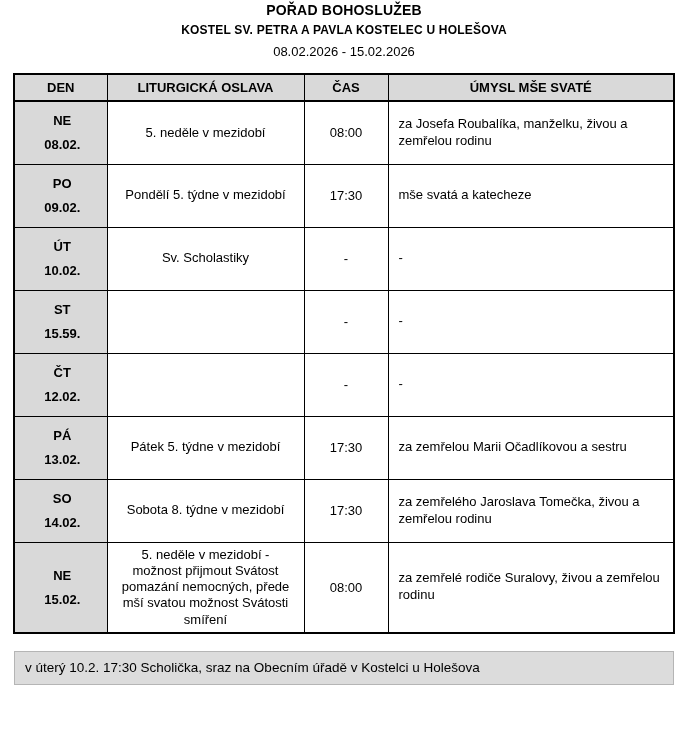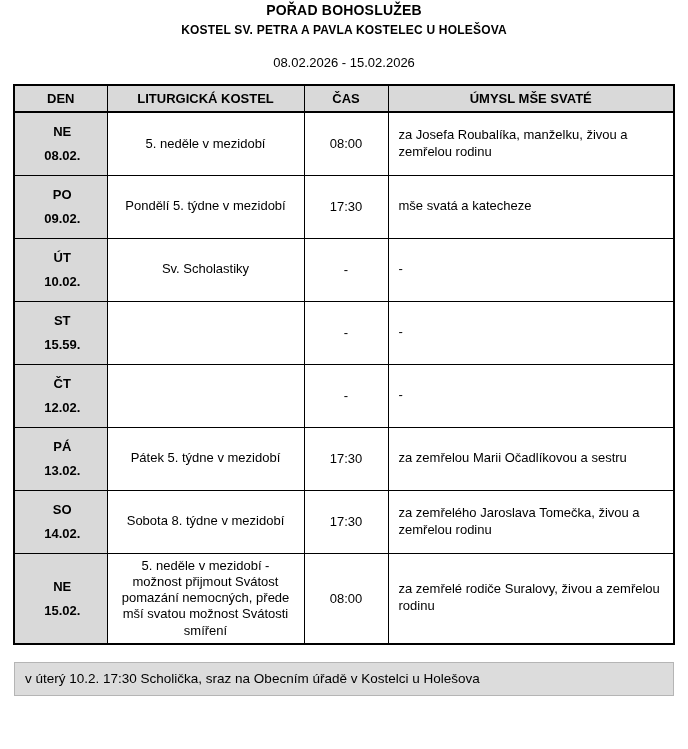--- a/index.html
+++ b/index.html
@@ -25,21 +25,21 @@
     letter-spacing: 0.2px;
   }
   .title-line2 {
     font-size: 12px;
     font-weight: bold;
     margin-top: 5px;
     letter-spacing: 0.2px;
   }
   .date-range {
     font-size: 13px;
-    margin-top: 18px;
+    margin-top: 7px;
     font-weight: normal;
   }
 
   
   table.schedule {
     border-collapse: collapse;
     table-layout: fixed;
     width: 660px;
     margin: 14px auto 0 auto;
     border: 2px solid #000;
@@ -119,21 +119,21 @@
   <table class="schedule">
     <colgroup>
       <col class="col-den">
       <col class="col-osl">
       <col class="col-cas">
       <col class="col-umy">
     </colgroup>
     <thead>
       <tr>
         <th>DEN</th>
-        <th>LITURGICKÁ KOSTEL</th>
+        <th>LITURGICKÁ OSLAVA</th>
         <th>ČAS</th>
         <th>ÚMYSL MŠE SVATÉ</th>
       </tr>
     </thead>
     <tbody>
     <tr>
       <td class="den-cell">
         <span class="den-inner">
           <span>NE</span>
           <span>08.02.</span>

